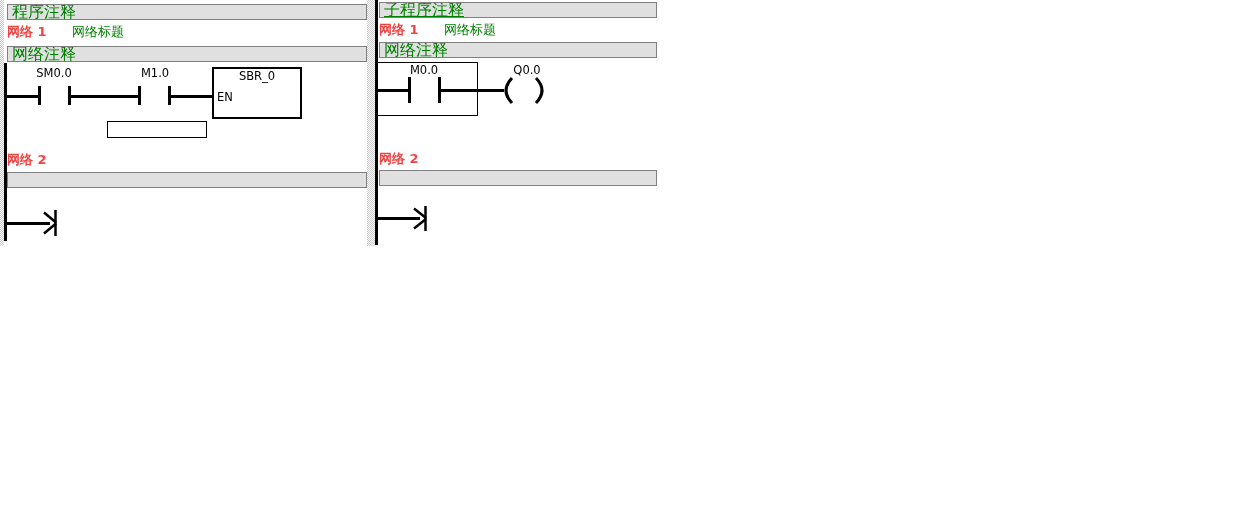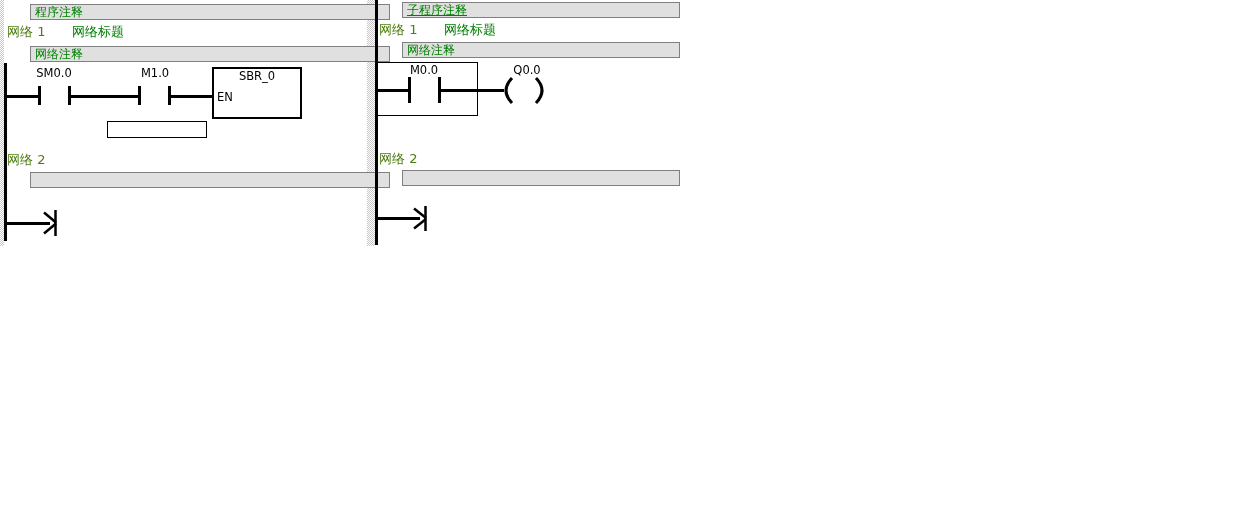--- a/index.html
+++ b/index.html
@@ -19,27 +19,27 @@
       linear-gradient(45deg,#c9c9c9 25%,#ffffff 25%,#ffffff 75%,#c9c9c9 75%);
     background-size:2px 2px;
     background-position:0 0,1px 1px;
   }
   .edge-left{left:0;width:4px;}
   .divider{left:367px;width:8px;}
 
   .comment-bar{
     position:absolute;height:14px;
     background:#e0e0e0;border:1px solid #808080;
-    color:#008000;font-size:12px;line-height:14px;
-    padding:0 0 0 4px;white-space:nowrap;overflow:hidden;margin-left:23px;
+    color:#008000;font-size:16px;line-height:14px;
+    padding:0 0 0 4px;white-space:nowrap;overflow:hidden;
   }
   .net-row{
     position:absolute;height:16px;font-size:13px;line-height:16px;white-space:nowrap;
   }
-  .net-label{font-weight:normal;color:#4d7c0f;}
+  .net-label{font-weight:bold;color:#ef4444;}
   .net-title{color:#008000;position:absolute;}
   .overlay{position:absolute;left:0;top:0;}
   svg text{
     font-family:"DejaVu Sans","Liberation Sans",sans-serif;
     font-size:11.5px;fill:#000000;
   }
 </style>
 </head>
 <body>
 

